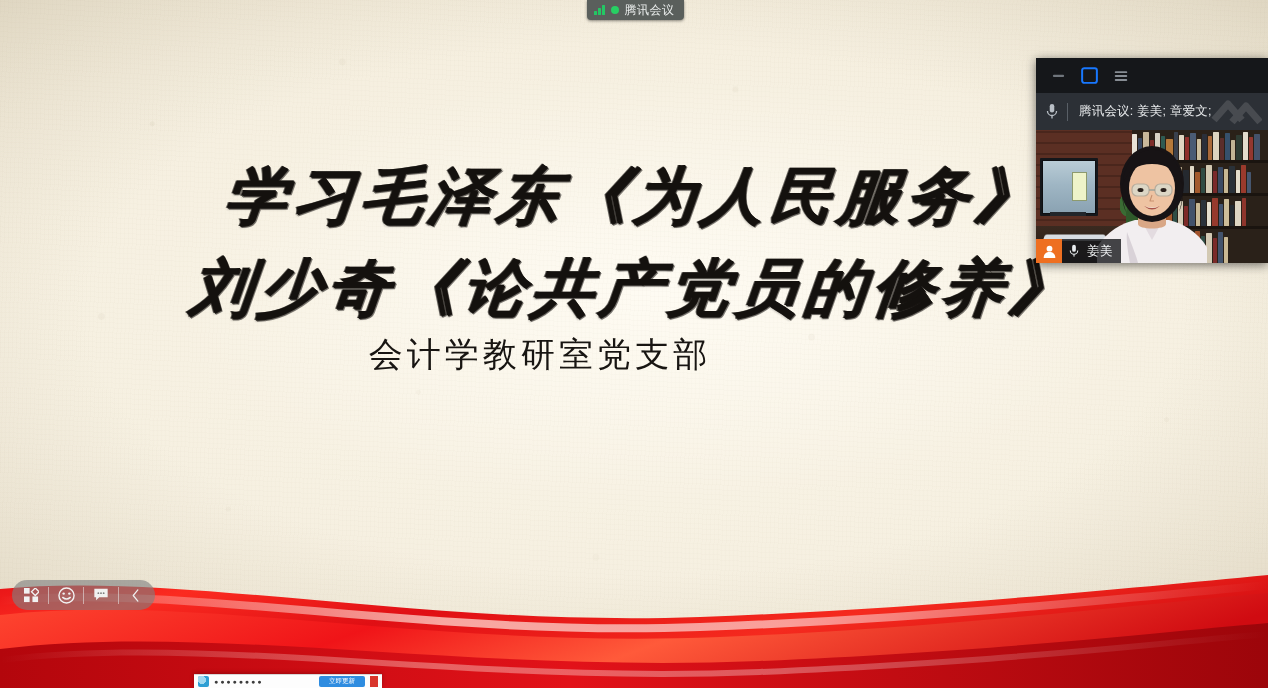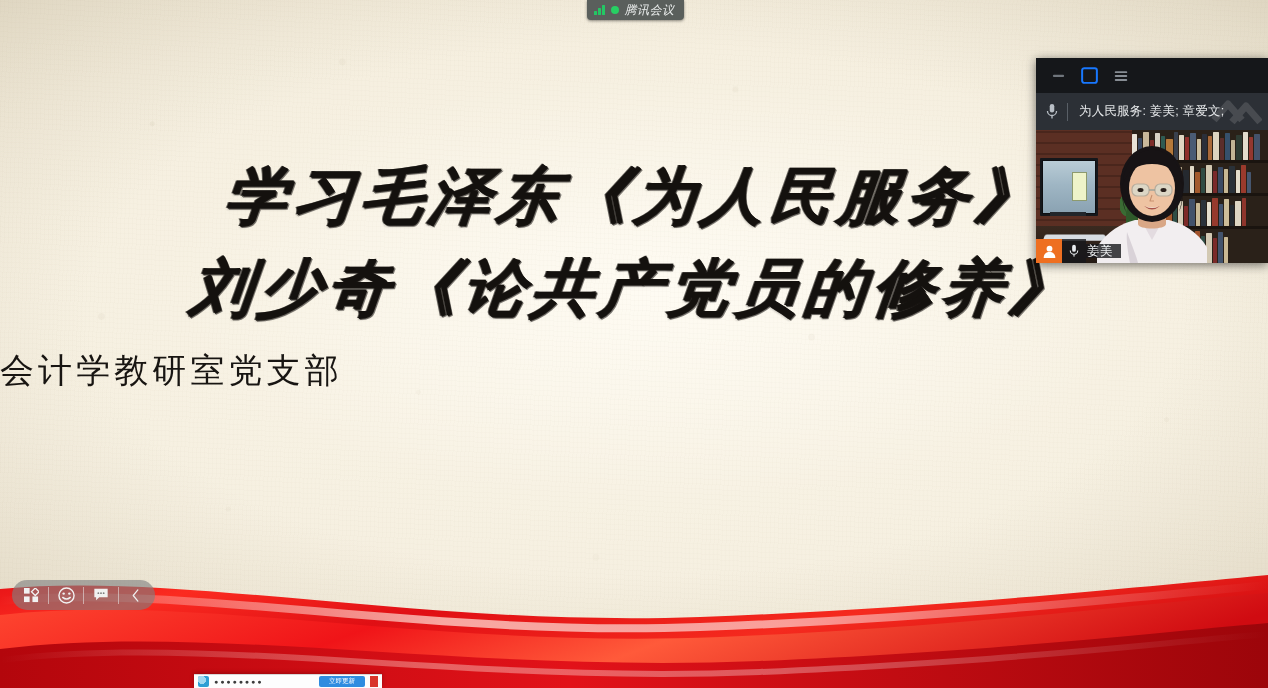--- a/index.html
+++ b/index.html
@@ -57,21 +57,21 @@
     white-space:nowrap;
     font-style:italic;
     transform:skewX(-6deg);
     text-shadow:
       1px 1px 0 rgba(20,17,14,.95),
       2px 2px 0 rgba(20,17,14,.55),
       -1px 0 0 rgba(20,17,14,.65),
       0 2px 2px rgba(0,0,0,.20);
   }
   #subtitle-block{
-    position:absolute;left:0;top:348px;width:1080px;text-align:left;z-index:3;
+    position:absolute;left:0;top:332px;width:1080px;text-align:center;z-index:3;
   }
   .subtitle-line{
     font-family:"DejaVu Serif","Liberation Serif",serif;
     color:#181512;font-size:34px;line-height:44px;letter-spacing:.12em;
     font-weight:400;
   }
   .subtitle-date{
     font-family:"DejaVu Serif","Liberation Serif",serif;
     color:#181512;font-size:33px;line-height:44px;letter-spacing:.03em;
   }
@@ -101,21 +101,21 @@
     display:flex;align-items:center;gap:6px;
     box-shadow:0 1px 3px rgba(0,0,0,.45);
   }
   #meeting-pill .bars{display:flex;align-items:flex-end;gap:1.5px;height:10px;}
   #meeting-pill .bars i{width:2.5px;background:#24c764;display:block;border-radius:.5px;}
   #meeting-pill .bars i:nth-child(1){height:4px;}
   #meeting-pill .bars i:nth-child(2){height:7px;}
   #meeting-pill .bars i:nth-child(3){height:10px;}
   #meeting-pill .dot{width:8px;height:8px;border-radius:50%;background:#27cf63;}
   #meeting-pill .pill-label{
-    color:#e9eceb;font-size:12px;letter-spacing:.5px;white-space:nowrap;font-style:italic;
+    color:#e9eceb;font-size:12px;letter-spacing:.5px;white-space:nowrap;
   }
 
   
   #video-panel{
     position:absolute;left:1036px;top:58px;width:232px;height:205px;z-index:10;
     background:#1c1f23;box-shadow:0 2px 10px rgba(0,0,0,.55);
     overflow:hidden;
   }
   #vp-titlebar{
     height:35px;background:#15171a;display:flex;align-items:center;gap:14px;
@@ -177,21 +177,21 @@
     width:110px;height:123px;
   }
   #vp-namebar{
     position:absolute;left:0;bottom:0;height:24px;display:flex;align-items:center;z-index:4;
   }
   #vp-namebar .person-chip{
     width:26px;height:24px;background:#ee6f21;display:flex;align-items:center;justify-content:center;
   }
   #vp-namebar .mic-chip{width:24px;height:24px;display:flex;align-items:center;justify-content:center;background:rgba(22,24,27,.80);}
   #vp-namebar .vp-name{
-    background:rgba(22,24,27,.80);height:14px;display:flex;align-items:center;
+    background:rgba(22,24,27,.80);height:24px;display:flex;align-items:center;
     color:#f2f4f5;font-size:12.5px;padding:0 8px 0 1px;letter-spacing:.4px;
   }
 
   
   #bottom-popup{
     position:absolute;left:194px;bottom:0;width:180px;height:13px;z-index:12;
     background:#fdfdfd;border-top:1px solid #d7d7d7;
     display:flex;align-items:center;gap:5px;padding:0 4px;overflow:hidden;
     box-shadow:0 -1px 4px rgba(0,0,0,.25);
   }
@@ -329,21 +329,21 @@
 
   <div id="vp-status">
     <span class="mic-wrap">
       <svg width="14" height="17" viewBox="0 0 14 18">
         <rect x="4.6" y="1" width="4.8" height="9" rx="2.4" fill="#b9bfc6"></rect>
         <path d="M2.2 8.4 a4.8 4.8 0 0 0 9.6 0" fill="none" stroke="#b9bfc6" stroke-width="1.4"></path>
         <rect x="6.3" y="13" width="1.4" height="3.4" fill="#b9bfc6"></rect>
       </svg>
     </span>
     <span class="divider"></span>
-    <span class="status-text">为人民服务: 姜美; 章爱文;</span>
+    <span class="status-text">腾讯会议: 姜美; 章爱文;</span>
     <span class="chevron-watermark">
       <svg width="52" height="30" viewBox="0 0 52 30">
         <path d="M4 24 L18 8 L32 24" fill="none" stroke="#ffffff" stroke-width="7" stroke-linejoin="round"></path>
         <path d="M22 26 L36 10 L50 26" fill="none" stroke="#ffffff" stroke-width="7" stroke-linejoin="round"></path>
       </svg>
     </span>
   </div>
 
   <div id="vp-video">
     <div class="shelf">

